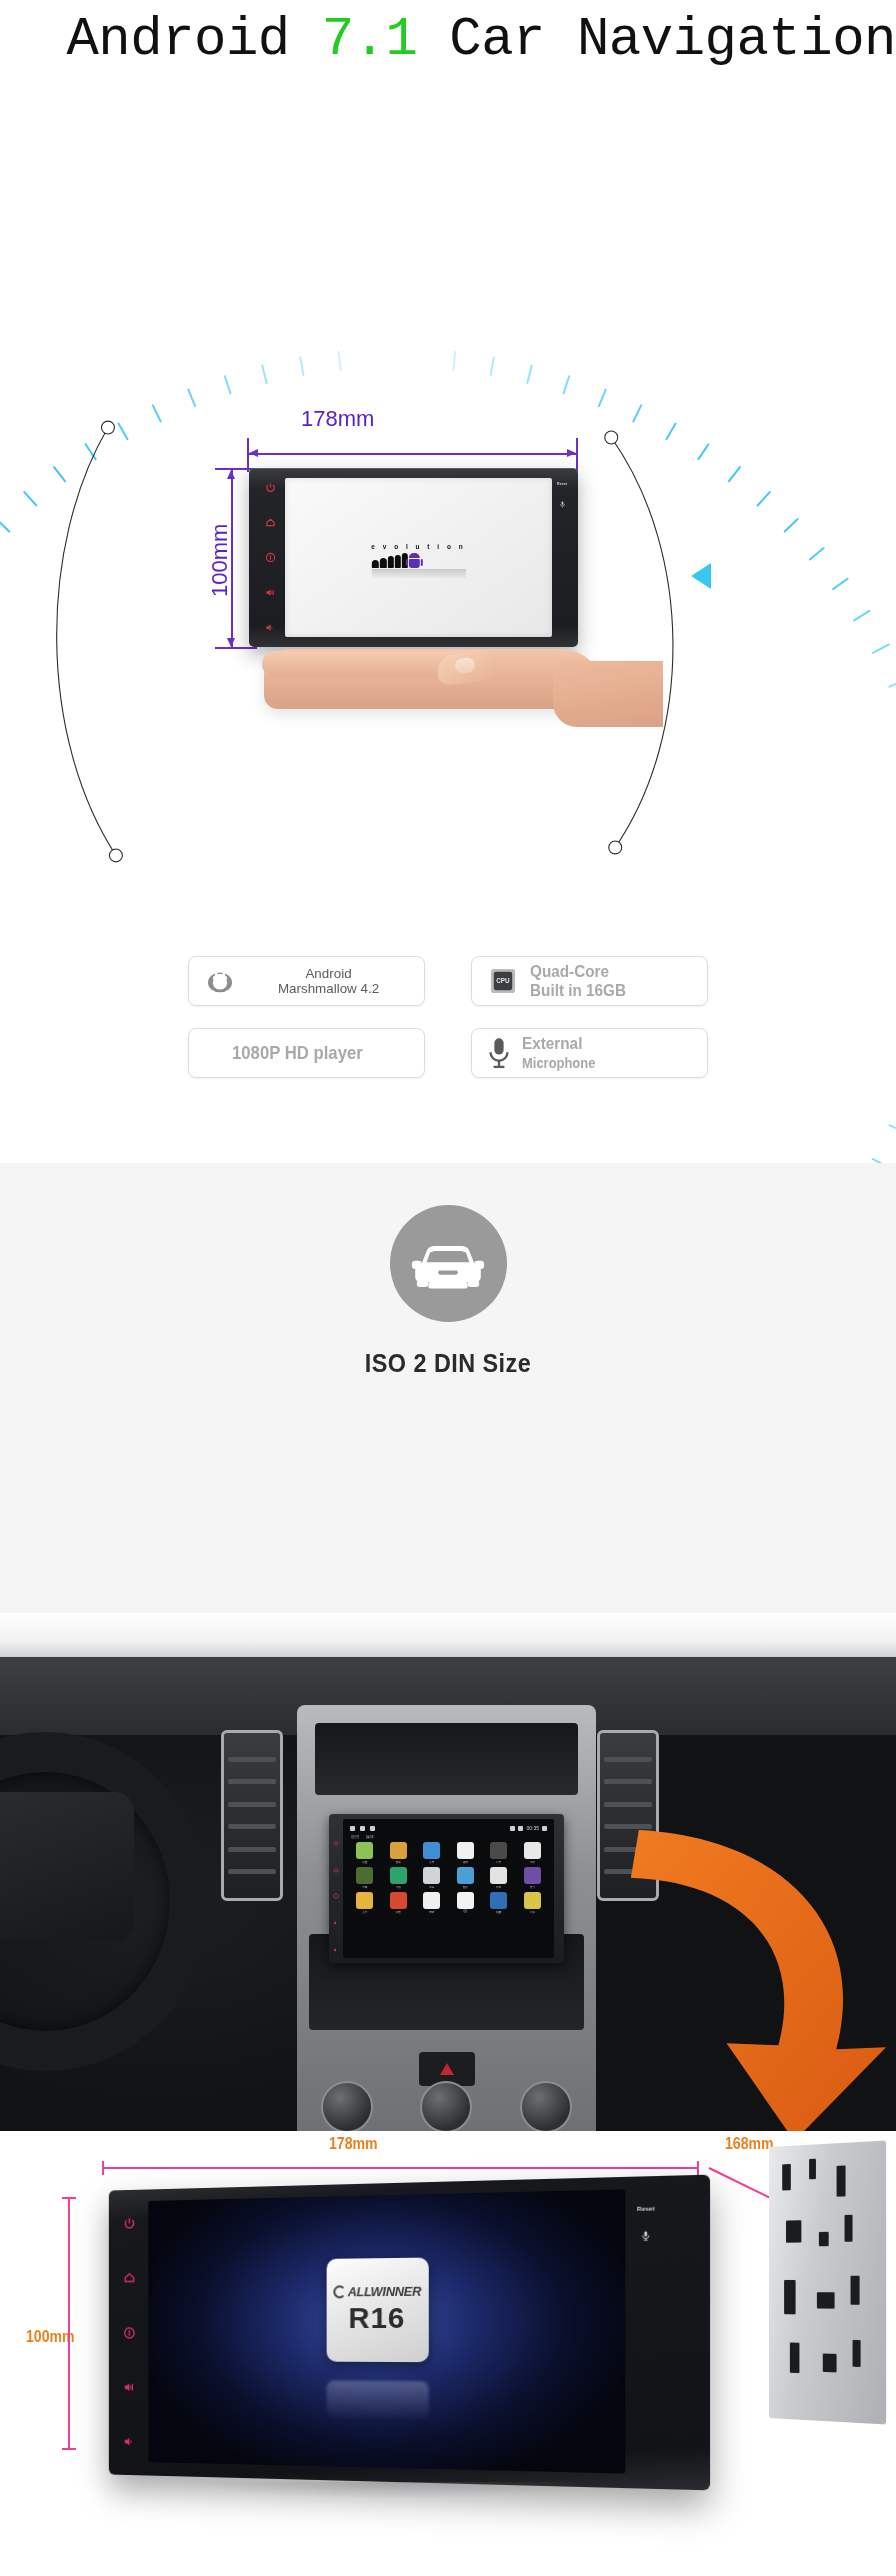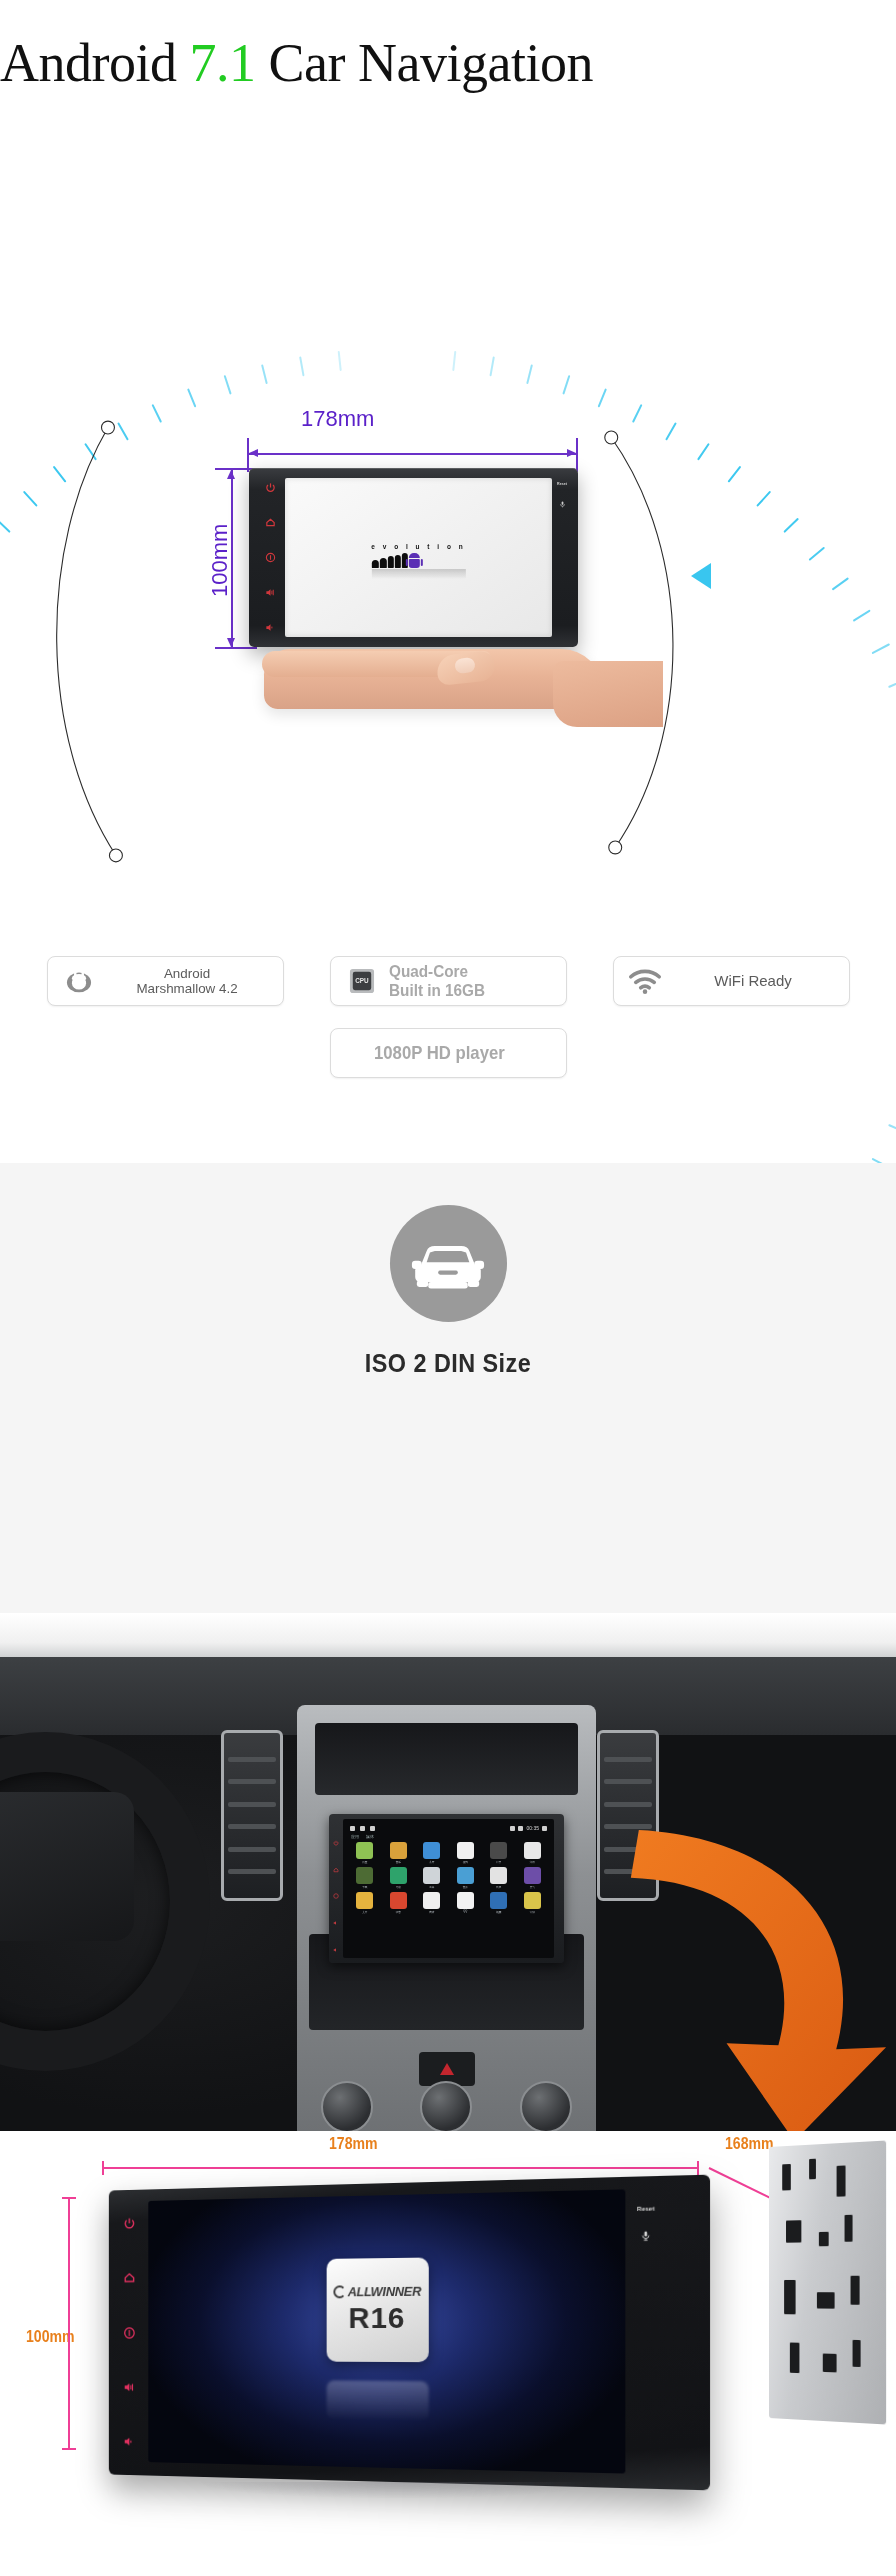--- a/index.html
+++ b/index.html
@@ -6,23 +6,23 @@
   html,body { background:#ffffff; }
   body {
     width:896px; height:2576px; position:relative; overflow:hidden;
     font-family:"Liberation Sans", sans-serif; color:#333;
   }
 
   
   .sec-hero { position:relative; width:896px; height:1163px; background:#fff; }
 
   .hero-title {
-    text-align:left; padding-top:32px;
+    text-align:right; padding-top:9px;
     font-size:54px; font-weight:400; letter-spacing:-0.5px;
-    color:#111; font-family:Liberation Serif, serif;
+    color:#111; font-family:Liberation Mono, monospace;
     white-space:nowrap;
   }
   .hero-title .ver { color:#22cc22; }
 
   .hero-subs { text-align:center; margin-top:24px; }
   .hero-subs .line {
     font-size:19px; font-weight:bold; color:#a9a9a9;
     letter-spacing:0.2px; margin-bottom:17px;
     transform:scaleX(0.86); transform-origin:center;
     white-space:nowrap;
@@ -542,39 +542,42 @@
             <rect x="11" y="11" width="26" height="26" rx="3" fill="#3c3e41"></rect>
             <text x="24" y="27" font-size="9" font-weight="bold" fill="#e8e8e8" text-anchor="middle" font-family="Liberation Sans, sans-serif">CPU</text>
           </svg>
         </span>
         <span class="badge-txt bold">
           <span>Quad-Core</span><br>
           <span>Built in 16GB</span>
         </span>
       </div>
 
+    </div>
+
+    <div class="badge-row">
+
+      <div class="badge center-txt">
+        <span class="badge-txt bold" style="font-size:19px; transform:scaleX(0.88);">1080P HD player</span>
+      </div>
+
       <div class="badge">
         <span class="badge-ico">
-          <svg width="34" height="28" viewBox="0 0 48 38">
-            <path d="M4 13a30 30 0 0 1 40 0" stroke="#8d8d8d" stroke-width="5.2" fill="none" stroke-linecap="round"></path>
-            <path d="M11 21a20 20 0 0 1 26 0" stroke="#8d8d8d" stroke-width="5.2" fill="none" stroke-linecap="round"></path>
-            <path d="M18 28.5a10 10 0 0 1 12 0" stroke="#8d8d8d" stroke-width="5.2" fill="none" stroke-linecap="round"></path>
-            <circle cx="24" cy="34" r="3.2" fill="#8d8d8d"></circle>
-          </svg>
-        </span>
-        <span class="badge-txt thin" style="font-size:15px;">WiFi Ready</span>
-      </div>
-    </div>
-
-    <div class="badge-row">
-
-      <div class="badge center-txt">
-        <span class="badge-txt bold" style="font-size:19px; transform:scaleX(0.88);">1080P HD player</span>
-      </div>
-
+          <svg width="26" height="34" viewBox="0 0 32 44">
+            <rect x="10" y="3" width="12" height="21" rx="6" fill="#5b5b5b"></rect>
+            <path d="M5 21a11 11 0 0 0 22 0" stroke="#5b5b5b" stroke-width="3" fill="none"></path>
+            <path d="M16 32v7" stroke="#5b5b5b" stroke-width="3"></path>
+            <path d="M9 40h14" stroke="#5b5b5b" stroke-width="3"></path>
+          </svg>
+        </span>
+        <span class="badge-txt bold">
+          <span>External</span><br>
+          <span style="font-size:14.4px;">Microphone</span>
+        </span>
+      </div>
 
     </div>
   </div>
 </div>
 
 <div class="sec-iso">
   <div class="car-circle">
     <svg width="82" height="62" viewBox="0 0 100 72">
       <path d="M16 40 L24 20 Q26 14 34 14 L66 14 Q74 14 76 20 L84 40 Z" fill="#ffffff"></path>
       <path d="M28 22 L34 20 L66 20 L72 22 L76 34 L24 34 Z" fill="#9a9a9a"></path>

